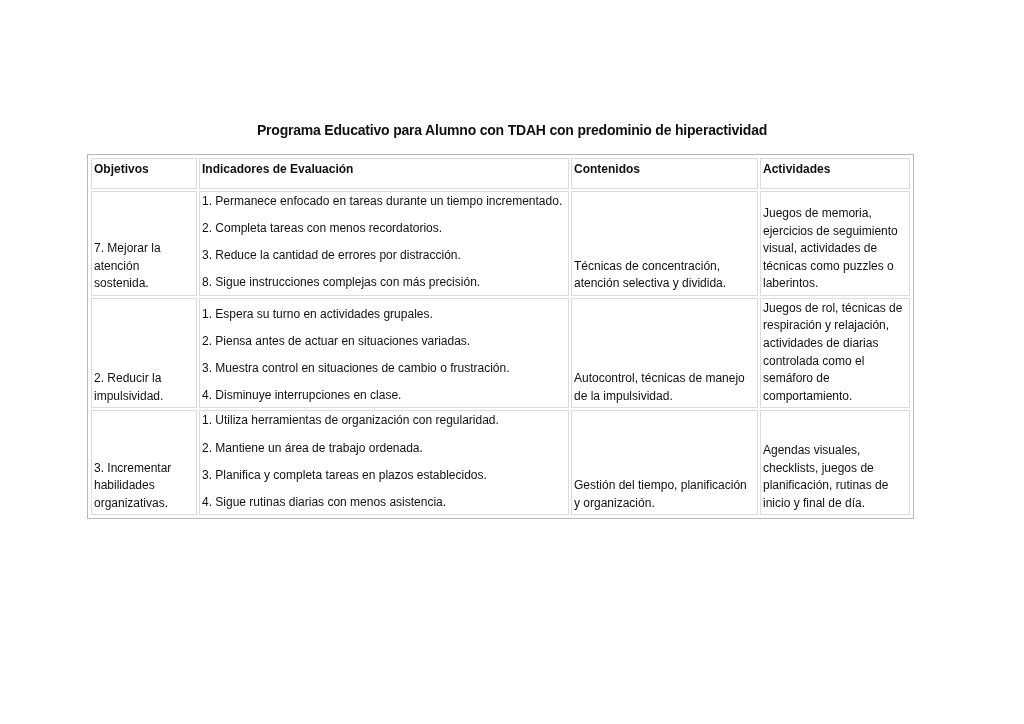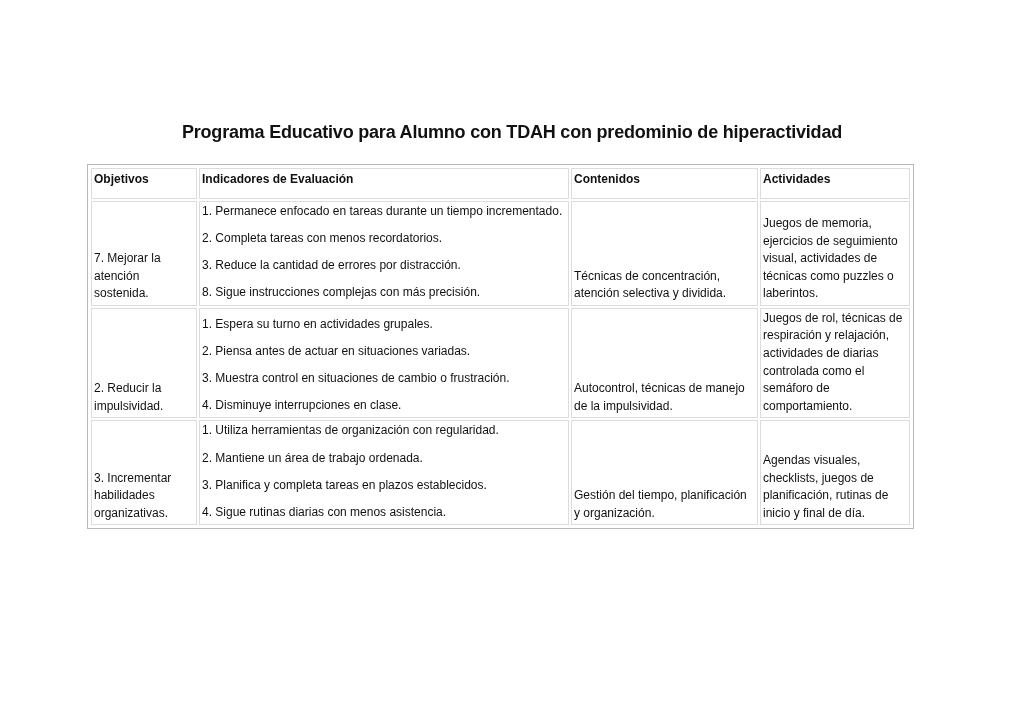--- a/index.html
+++ b/index.html
@@ -1,20 +1,20 @@
 <!DOCTYPE html>
 <html><head>
   <meta charset="utf-8">
   <style>
     html, body { margin:0; padding:0; background:#ffffff; }
     body { width:1024px; height:724px; position:relative; overflow:hidden;
            font-family:"Liberation Sans", sans-serif; color:#111; }
     .title { position:absolute; left:0; top:122px; width:1024px; text-align:center;
-             font-size:18px; font-weight:bold; letter-spacing:-0.2px; }
-    .tbl { position:absolute; left:87px; top:164px; width:827px;
+             font-size:14px; font-weight:bold; letter-spacing:-0.2px; }
+    .tbl { position:absolute; left:87px; top:154px; width:827px;
            border:1px solid #b8b8b8; padding:1px; box-sizing:border-box; }
     table { border-collapse:separate; border-spacing:2px; width:100%; table-layout:fixed; }
     td { border:1px solid #dcdcdc; vertical-align:bottom; font-size:12px; line-height:17.6px;
          padding:1px 2px 2px 2px; }
     th { border:1px solid #dcdcdc; text-align:left; font-size:12px; font-weight:bold;
          padding:3px 2px 12px 2px; vertical-align:top; }
     .ind p { margin:0 0 9.5px 0; }
     .ind p:last-child { margin-bottom:1px; }
     col.c1 { width:106px; } col.c2 { width:370px; } col.c3 { width:187px; } col.c4 { width:auto; }
   </style>

